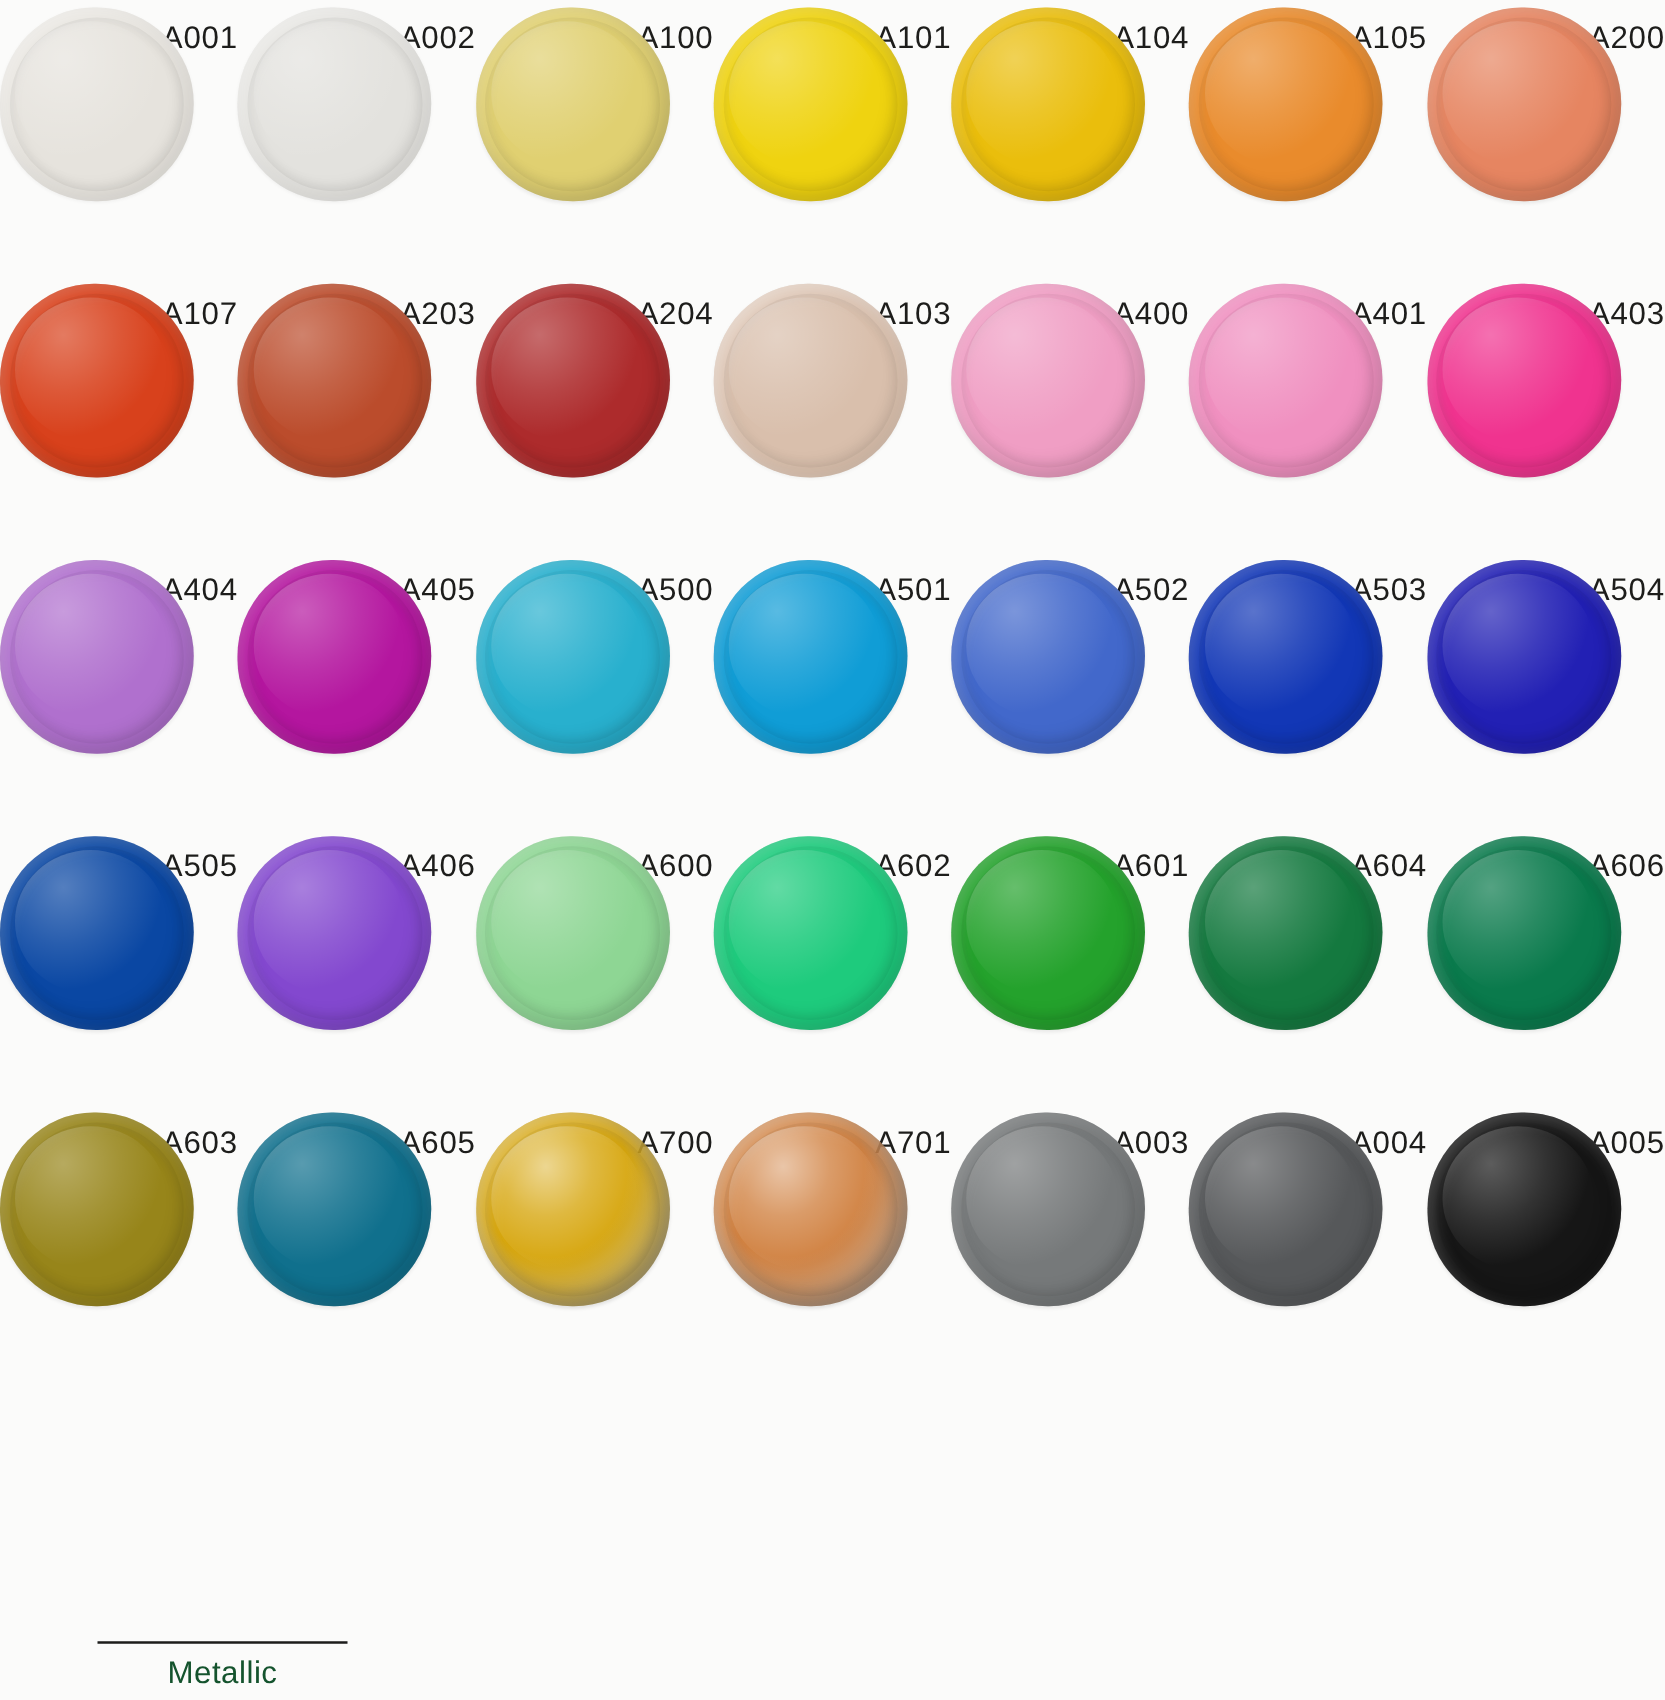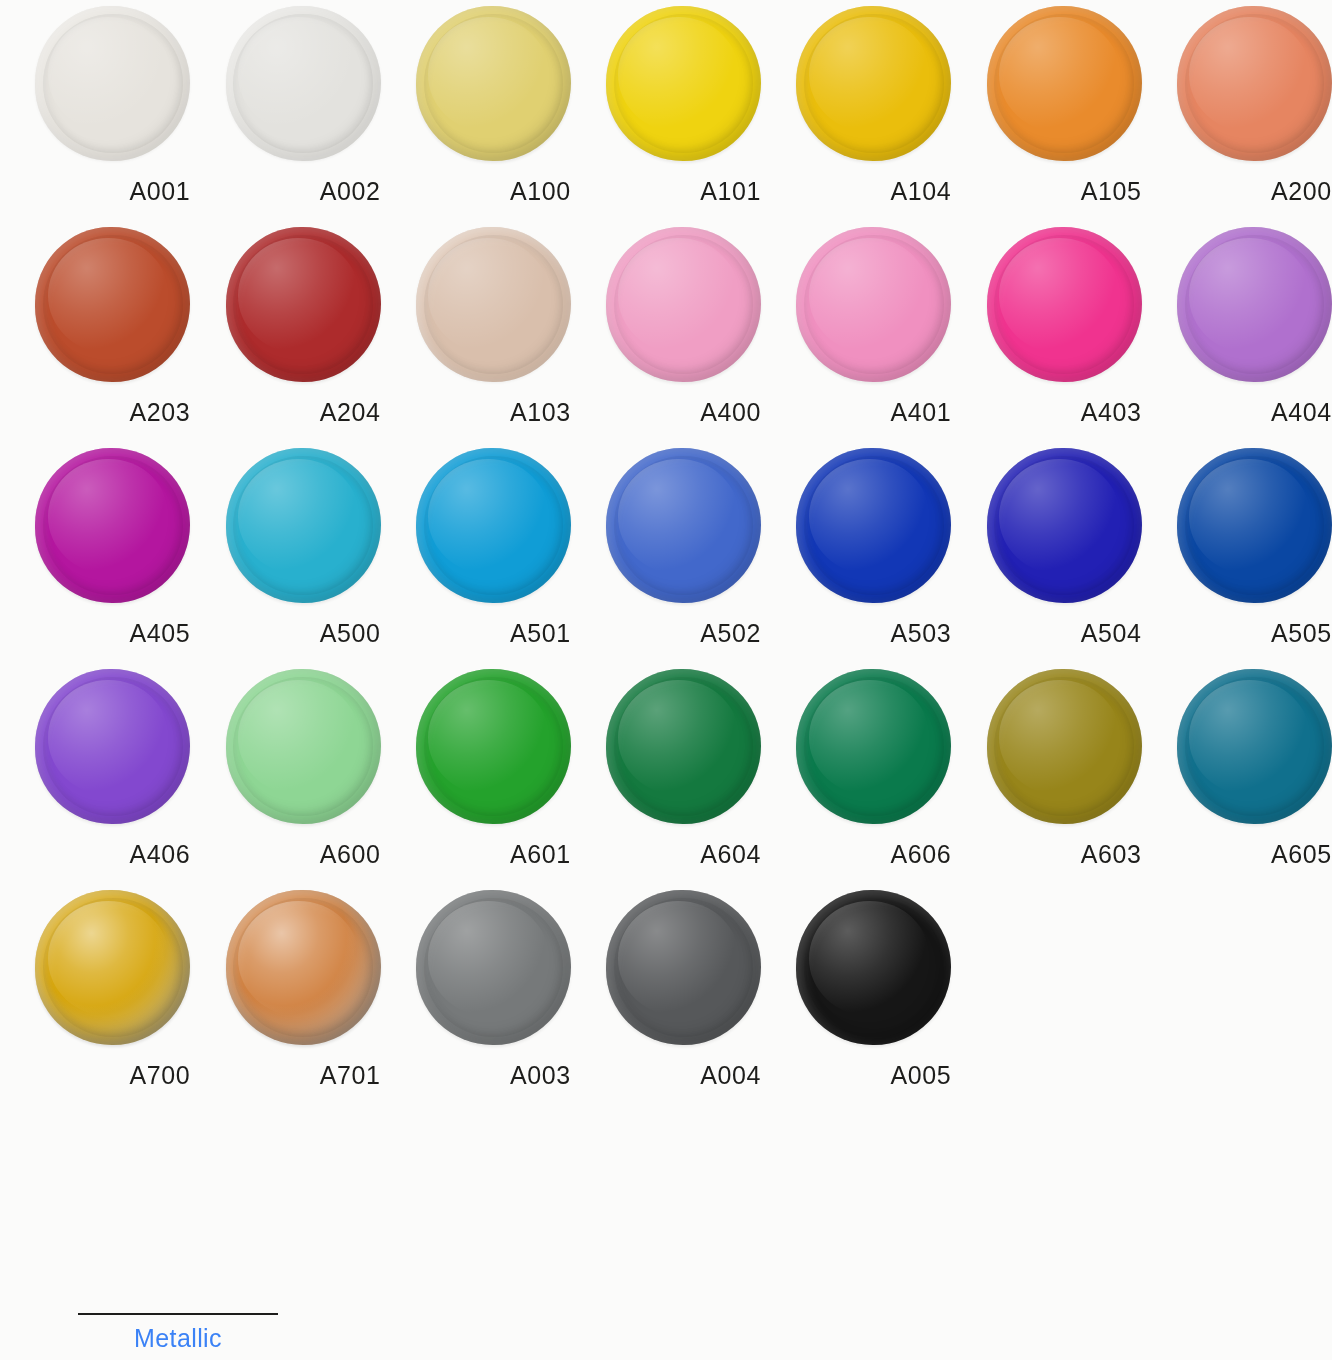--- a/index.html
+++ b/index.html
@@ -30,22 +30,22 @@
     display: grid;
     grid-template-columns: repeat(7, 190.28px);
     grid-template-rows: repeat(6, 221px);
     row-gap: 0;
     column-gap: 0;
   }
 
   .swatch-cell {
     position: relative;
     display: flex;
-    flex-direction: column;
-    align-items: flex-end;
+    flex-direction: row;
+    align-items: flex-start;
     justify-content: flex-start;
   }
 
   .blob-wrap {
     position: relative;
     width: 155px;
     height: 155px;
     margin-top: 6px;
   }
 
@@ -128,21 +128,21 @@
   }
 
   .metallic-caption {
     position: absolute;
     left: 78px;
     top: 1322px;
     width: 200px;
     text-align: center;
     font-size: 25px;
     letter-spacing: 0.4px;
-    color: #3b82f6;
+    color: #14532d;
     line-height: 1.3;
     white-space: nowrap;
   }
 </style>
 </head>
 <body>
 
 <div id="chart">
 
   <div class="swatch-grid" id="swatch-grid">
@@ -183,20 +183,26 @@
         <div class="swatch-label">A105</div>
       </div>
       <div class="swatch-cell">
         <div class="blob-wrap">
           <div class="blob" style="background: rgb(230, 133, 97);"></div>
         </div>
         <div class="swatch-label">A200</div>
       </div>
       <div class="swatch-cell">
         <div class="blob-wrap">
+          <div class="blob" style="background: rgb(216, 65, 28);"></div>
+        </div>
+        <div class="swatch-label">A107</div>
+      </div>
+      <div class="swatch-cell">
+        <div class="blob-wrap">
           <div class="blob" style="background: rgb(187, 76, 44);"></div>
         </div>
         <div class="swatch-label">A203</div>
       </div>
       <div class="swatch-cell">
         <div class="blob-wrap">
           <div class="blob" style="background: rgb(173, 43, 44);"></div>
         </div>
         <div class="swatch-label">A204</div>
       </div>
@@ -276,20 +282,26 @@
         <div class="blob-wrap">
           <div class="blob" style="background: rgb(131, 72, 207);"></div>
         </div>
         <div class="swatch-label">A406</div>
       </div>
       <div class="swatch-cell">
         <div class="blob-wrap">
           <div class="blob" style="background: rgb(142, 214, 148);"></div>
         </div>
         <div class="swatch-label">A600</div>
+      </div>
+      <div class="swatch-cell">
+        <div class="blob-wrap">
+          <div class="blob" style="background: rgb(30, 203, 125);"></div>
+        </div>
+        <div class="swatch-label">A602</div>
       </div>
       <div class="swatch-cell">
         <div class="blob-wrap">
           <div class="blob" style="background: rgb(36, 162, 44);"></div>
         </div>
         <div class="swatch-label">A601</div>
       </div>
       <div class="swatch-cell">
         <div class="blob-wrap">
           <div class="blob" style="background: rgb(20, 121, 63);"></div>

